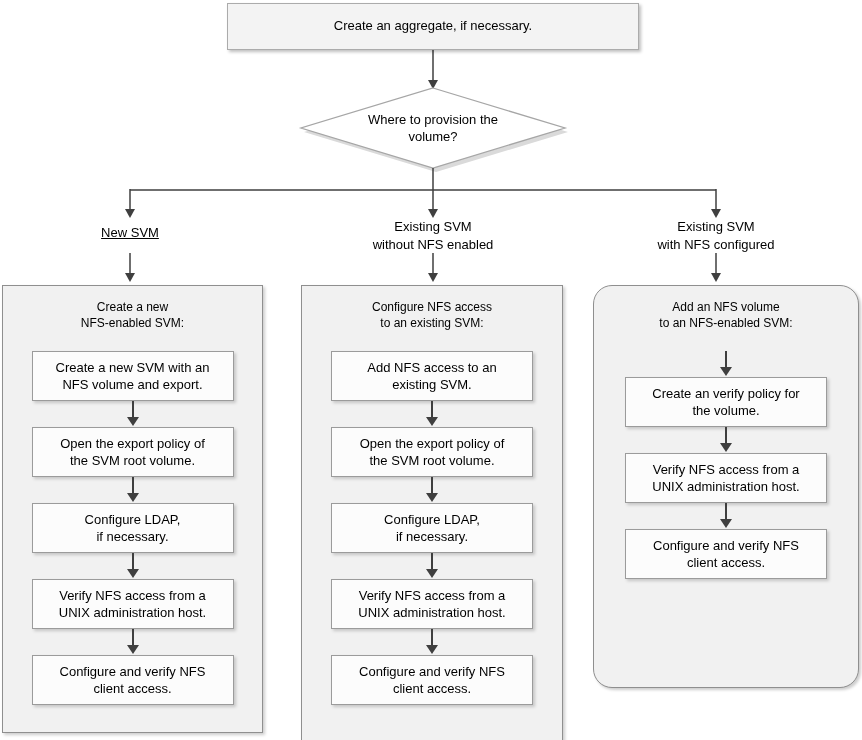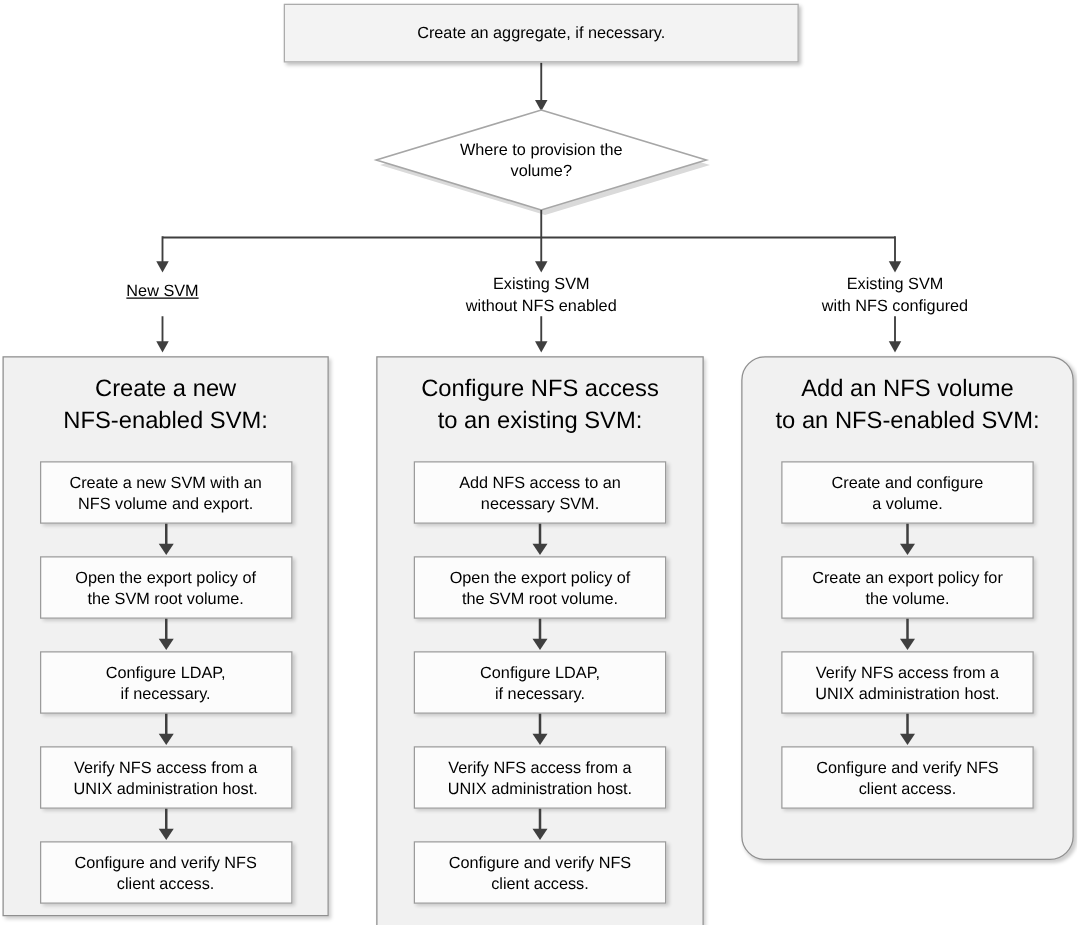--- a/index.html
+++ b/index.html
@@ -12,21 +12,21 @@
               border:1px solid #ababab;box-shadow:2px 2px 3px rgba(0,0,0,0.25);z-index:1;}
   .decision-label{left:323px;top:109px;width:220px;height:40px;z-index:2;}
   .branch-label{position:absolute;text-align:center;font-size:13px;line-height:1.35;
                 white-space:pre-line;z-index:1;}
   .col{position:absolute;top:285px;background:#f1f1f1;border:1px solid #8f8f8f;
        box-shadow:2px 2px 3px rgba(0,0,0,0.2);display:flex;flex-direction:column;
        align-items:center;box-sizing:border-box;padding-top:14px;z-index:1;}
   .col-left{left:2px;width:261px;height:448px;}
   .col-mid{left:301px;width:262px;height:560px;}
   .col-right{left:593px;width:266px;height:403px;border-radius:19px;}
-  .col-header{text-align:center;font-size:19px;line-height:1.3;white-space:pre-line;
+  .col-header{text-align:center;font-size:12px;line-height:1.3;white-space:pre-line;
               margin-bottom:20px;}
   .step{width:202px;min-height:50px;box-sizing:border-box;display:flex;align-items:center;
         justify-content:center;text-align:center;background:#fcfcfc;border:1px solid #9b9b9b;
         box-shadow:2px 2px 3px rgba(0,0,0,0.18);font-size:13px;line-height:1.35;
         white-space:pre-line;padding:3px 6px;}
   .v-arrow{position:relative;width:12px;height:26px;flex:0 0 26px;}
   .v-arrow::before{content:"";position:absolute;left:5px;top:0;width:2px;height:17px;
                    background:#3f3f3f;}
   .v-arrow::after{content:"";position:absolute;left:0;top:16px;width:0;height:0;
                   border-left:6px solid transparent;border-right:6px solid transparent;
@@ -90,42 +90,40 @@
 UNIX administration host.</div>
     <div class="v-arrow"></div>
     <div class="step">Configure and verify NFS
 client access.</div>
   </div>
 
   <div class="col col-mid">
     <div class="col-header">Configure NFS access
 to an existing SVM:</div>
     <div class="step">Add NFS access to an
-necessary SVM.</div>
+existing SVM.</div>
     <div class="v-arrow"></div>
     <div class="step">Open the export policy of
 the SVM root volume.</div>
     <div class="v-arrow"></div>
     <div class="step">Configure LDAP,
 if necessary.</div>
     <div class="v-arrow"></div>
     <div class="step">Verify NFS access from a
 UNIX administration host.</div>
     <div class="v-arrow"></div>
     <div class="step">Configure and verify NFS
 client access.</div>
   </div>
 
   <div class="col col-right">
     <div class="col-header">Add an NFS volume
 to an NFS-enabled SVM:</div>
-    <div class="step">Create and configure
-a volume.</div>
     <div class="v-arrow"></div>
-    <div class="step">Create an export policy for
+    <div class="step">Create an verify policy for
 the volume.</div>
     <div class="v-arrow"></div>
     <div class="step">Verify NFS access from a
 UNIX administration host.</div>
     <div class="v-arrow"></div>
     <div class="step">Configure and verify NFS
 client access.</div>
   </div>
 
 </div>

